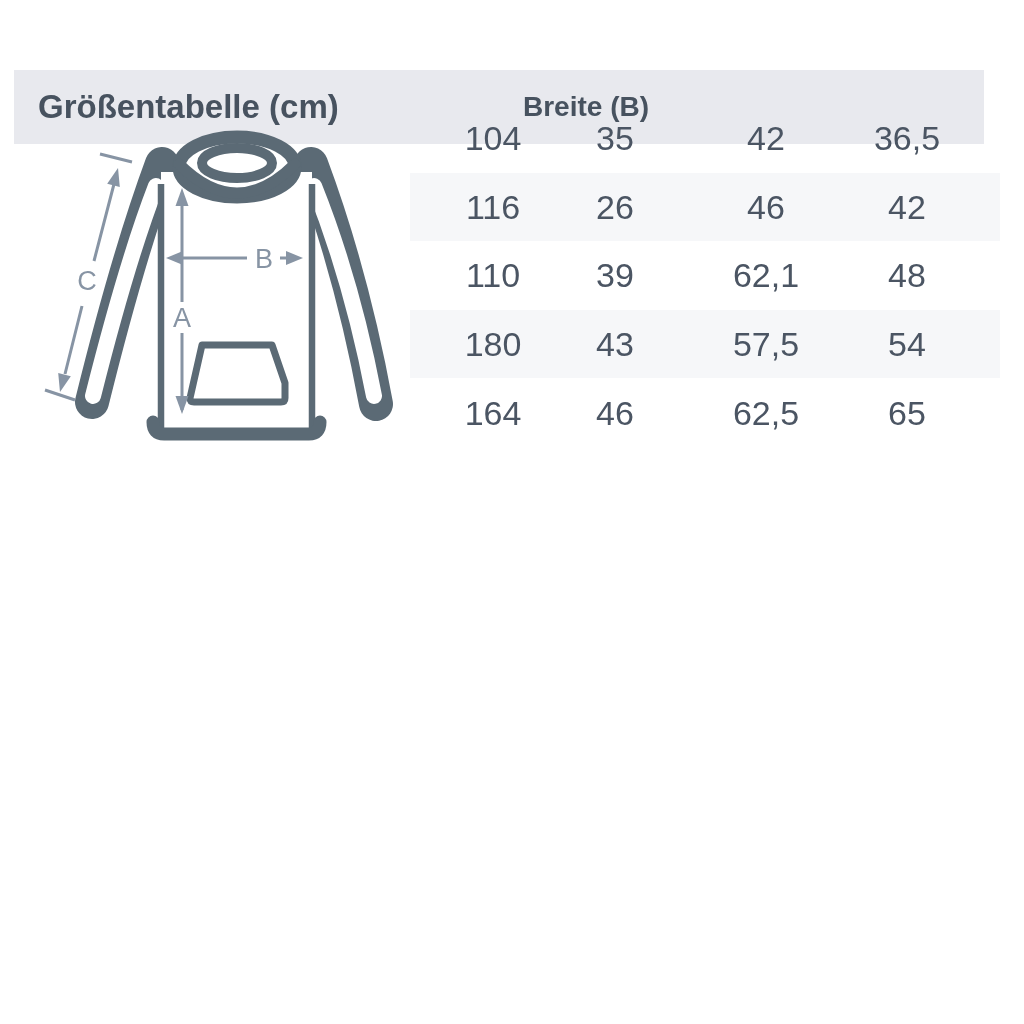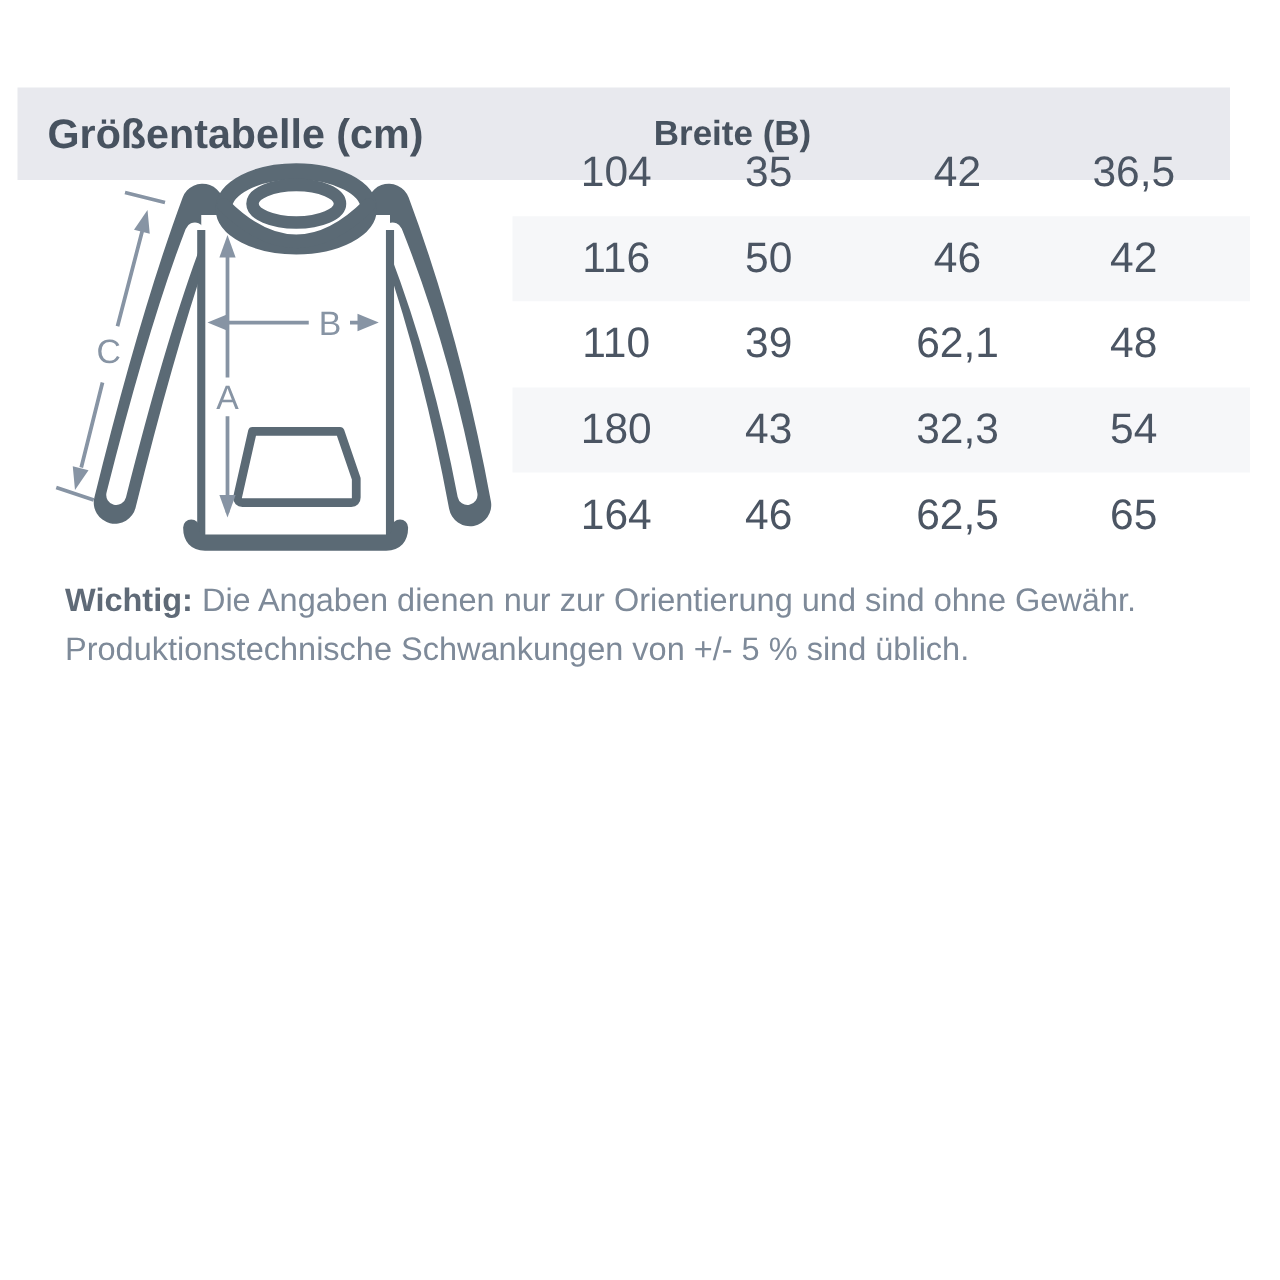--- a/index.html
+++ b/index.html
@@ -61,34 +61,34 @@
 
   <div class="rows">
       <div class="trow">
         <span class="cell c0">104</span>
         <span class="cell c1">35</span>
         <span class="cell c2">42</span>
         <span class="cell c3">36,5</span>
       </div>
       <div class="trow">
         <span class="cell c0">116</span>
-        <span class="cell c1">50</span>
+        <span class="cell c1">26</span>
         <span class="cell c2">46</span>
         <span class="cell c3">42</span>
       </div>
       <div class="trow">
         <span class="cell c0">110</span>
         <span class="cell c1">39</span>
         <span class="cell c2">62,1</span>
         <span class="cell c3">48</span>
       </div>
       <div class="trow">
         <span class="cell c0">180</span>
         <span class="cell c1">43</span>
-        <span class="cell c2">32,3</span>
+        <span class="cell c2">57,5</span>
         <span class="cell c3">54</span>
       </div>
       <div class="trow">
         <span class="cell c0">164</span>
         <span class="cell c1">46</span>
         <span class="cell c2">62,5</span>
         <span class="cell c3">65</span>
       </div>
     </div>
 
@@ -136,18 +136,14 @@
       <g>
         <path d="M 60,48 L 92,56 M 5,284 L 35,294" fill="none" class="arrow" stroke-width="3" stroke="#8794a4"></path>
         <path d="M 74,78 L 54,155 M 42,200 L 25,268" fill="none" class="arrow" stroke-width="3" stroke="#8794a4"></path>
         <polygon points="78,62 79.8,81 67.2,77.8" class="arrowfill" fill="#8794a4"></polygon>
         <polygon points="20,286 30.8,270.2 18.2,267" class="arrowfill" fill="#8794a4"></polygon>
         <text class="mlabel arrowtext" x="47" y="184" text-anchor="middle" fill="#8794a4">C</text>
       </g>
     </svg>
   </div>
 
-  <div class="note">
-    <span class="bold">Wichtig:</span><span> Die Angaben dienen nur zur Orientierung und sind ohne Gewähr.</span><br>
-    <span>Produktionstechnische Schwankungen von +/- 5 % sind üblich.</span>
-  </div>
 
 </div>
 
 </body></html>

